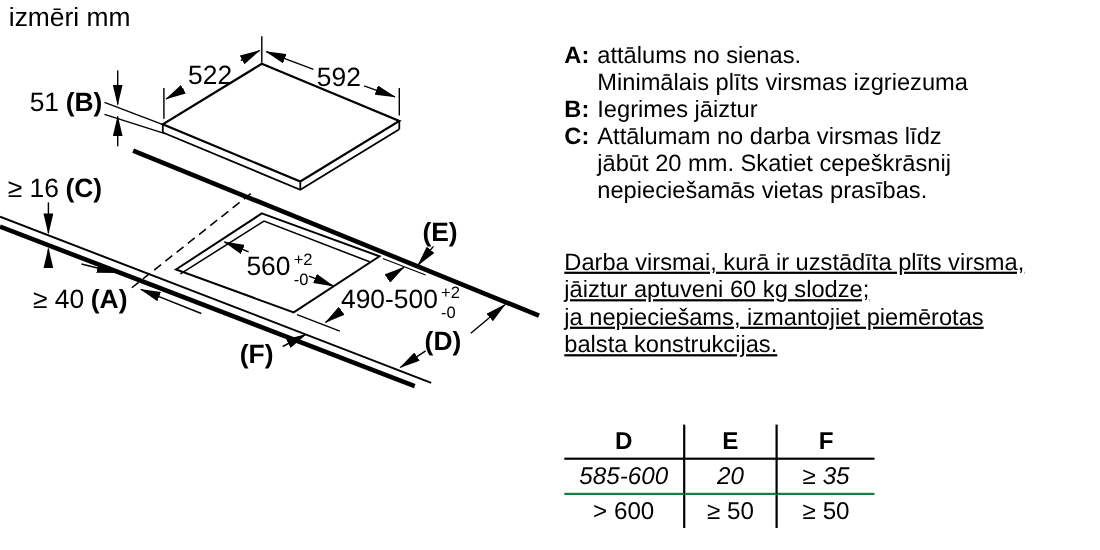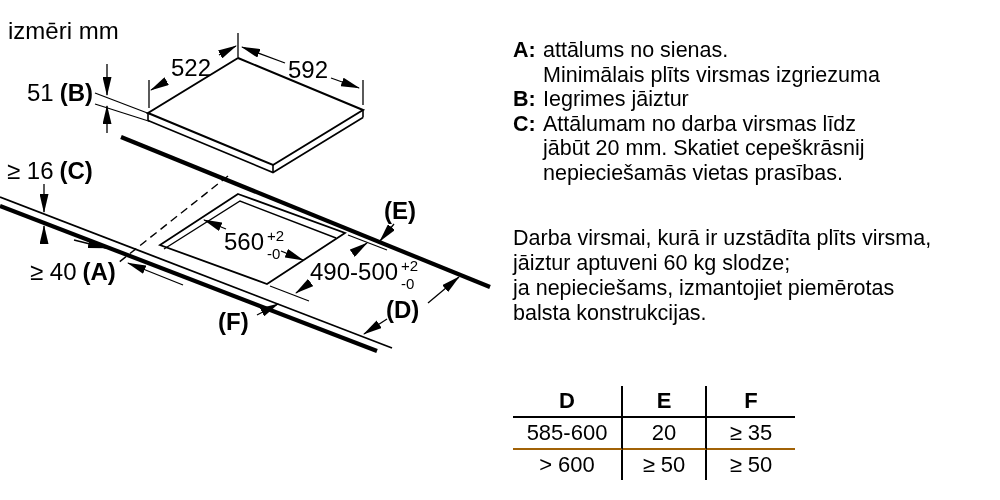--- a/index.html
+++ b/index.html
@@ -1,46 +1,46 @@
 <!DOCTYPE html>
 <html><head>
 <meta charset="utf-8">
 <style>
   html,body{margin:0;padding:0;background:#fff;}
   .stage{
     position:relative;width:1000px;height:500px;background:#ffffff;overflow:hidden;
     font-family:"Liberation Sans", sans-serif;color:#000;
   }
   .title{
-    position:absolute;left:8px;top:18px;font-size:24px;line-height:26px;color:#000;
+    position:absolute;left:8px;top:4px;font-size:24px;line-height:26px;color:#000;
   }
   svg text{fill:#000;font-family:"Liberation Sans", sans-serif;}
   .dimnum{font-size:24px;}
   .dimlabel{font-size:24px;font-weight:bold;}
   .tol{font-size:15px;}
   .legend{
     position:absolute;left:513px;top:38px;width:470px;
     font-size:21.5px;line-height:24.5px;white-space:nowrap;
   }
   .legend-item{position:relative;padding-left:30px;}
   .legend-key{position:absolute;left:0;top:0;font-weight:bold;}
   .note{
     position:absolute;left:513px;top:226px;width:470px;
-    font-size:21.5px;line-height:25px;white-space:nowrap;
+    font-size:21.5px;line-height:25px;white-space:nowrap;text-decoration:underline;
   }
   .spec-table{
     position:absolute;left:513px;top:386px;width:282px;
     display:grid;grid-template-columns:110px 84px 88px;
     font-size:22px;
   }
   .spec-table .cell{
     text-align:center;height:30px;line-height:30px;
   }
   .spec-table .head{font-weight:bold;border-bottom:2px solid #000;}
-  .spec-table .r1{border-bottom:2px solid #a16207;}
+  .spec-table .r1{border-bottom:2px solid #15803d;font-style:italic;}
   .spec-table .vline{border-right:2px solid #000;}
 </style>
 </head>
 <body>
 
 <div class="stage">
 
   <div class="title">izmēri mm</div>
 
   <svg width="1000" height="500" viewBox="0 0 1000 500">

